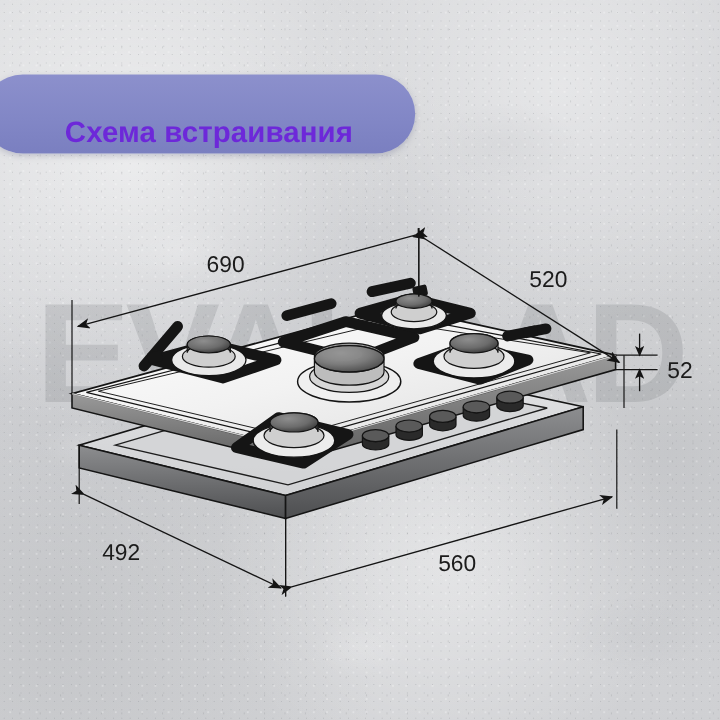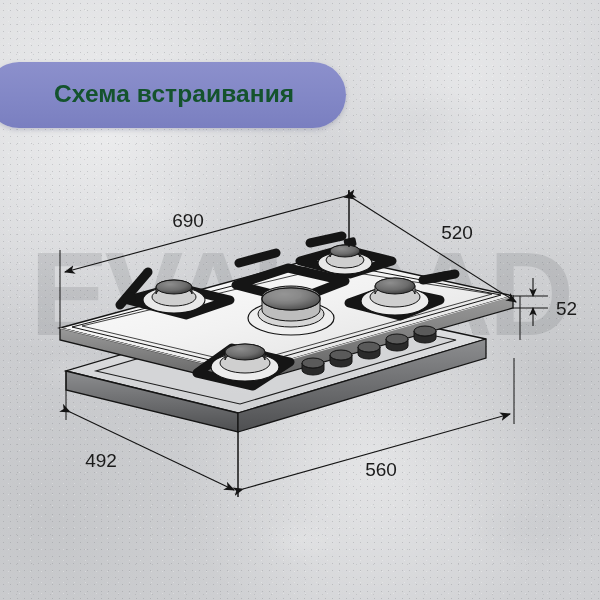--- a/index.html
+++ b/index.html
@@ -39,23 +39,23 @@
   }
 
   
   .banner{
     position:absolute;left:-14px;top:62px;width:360px;height:66px;
     border-radius:33px;
     background:linear-gradient(180deg,#8c90cc 0%,#8287c6 55%,#7a7fc0 100%);
     box-shadow:0 2px 5px rgba(90,92,130,.28);
   }
   .banner-label{
-    position:absolute;left:54px;top:61px;width:300px;height:66px;
+    position:absolute;left:54px;top:78px;width:300px;height:66px;
     display:flex;align-items:center;
-    color:#14532d;font-size:24.5px;font-weight:700;letter-spacing:.1px;
+    color:#6d28d9;font-size:24.5px;font-weight:700;letter-spacing:.1px;
     white-space:nowrap;
   }
 
   
   .draw{position:absolute;left:0;top:0;width:600px;height:600px;}
   .dim-text{
     font-family:"Liberation Sans", sans-serif;
     font-size:19px;fill:#1b1b1b;font-weight:400;
   }
 </style>

